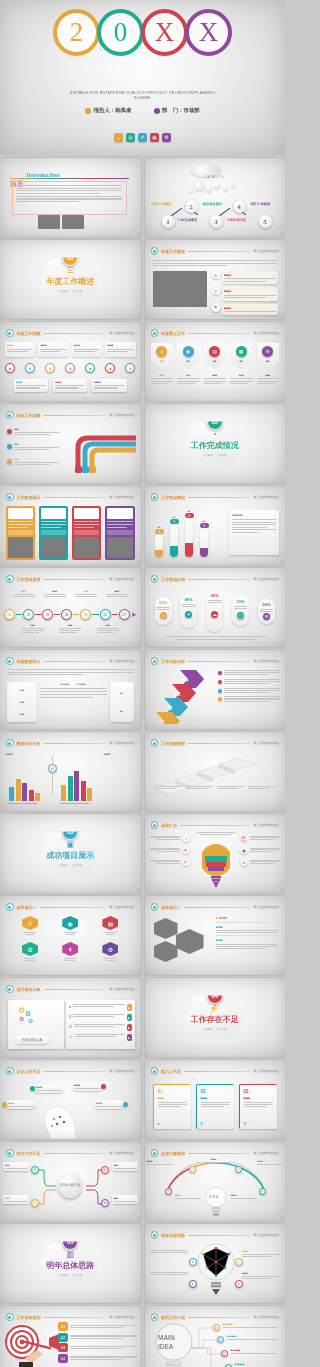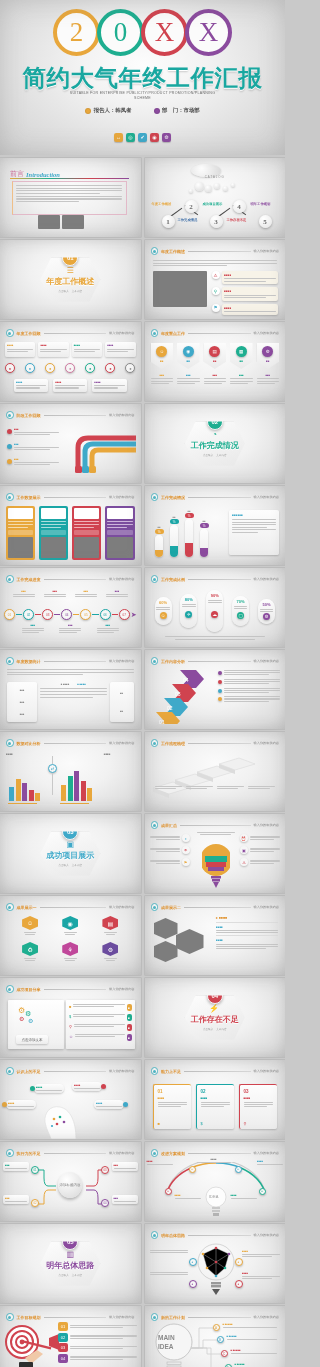--- a/index.html
+++ b/index.html
@@ -209,21 +209,20 @@
 </head>
 <body>
 
 <div class="cover">
   <div class="yearRow">
     <div class="ring" style="border-color:#E8A73C;color:#E8A73C">2</div>
     <div class="ring" style="border-color:#1EAE90;color:#1EAE90">0</div>
     <div class="ring" style="border-color:#D0434F;color:#D0434F">X</div>
     <div class="ring" style="border-color:#8B4B9E;color:#8B4B9E">X</div>
   </div>
-  <div class="mainTitle">简约大气年终工作汇报</div>
   <div class="subEn">
     <div>SUITABLE FOR ENTERPRISE PUBLICITY/PRODUCT PROMOTION/PLANNING</div>
     <div>SCHEME</div>
   </div>
   <div class="metaRow">
     <div class="metaItem">
       <span class="metaDot" style="background:#E8A73C"></span>
       <span>报告人：韩凤者</span>
     </div>
     <div class="metaItem">
@@ -236,21 +235,21 @@
     <div class="miniIcon" style="background:#1EAE90">◎</div>
     <div class="miniIcon" style="background:#3FA9C9">✔</div>
     <div class="miniIcon" style="background:#D0434F">◉</div>
     <div class="miniIcon" style="background:#8B4B9E">⚙</div>
   </div>
 </div>
 
 <div class="grid">
 
   <div class="slide">
-    <div style="position:absolute;top:11px;left:10px;font-family:'Liberation Serif',serif;font-size:7px;font-weight:normal;color:#d07aa0">前言</div>
+    <div style="position:absolute;top:21px;left:10px;font-family:'Liberation Serif',serif;font-size:7px;font-weight:bold;color:#d07aa0">前言</div>
     <div style="position:absolute;top:13px;left:26px;font-family:'Liberation Serif',serif;font-size:6.5px;font-style:italic;font-weight:bold;color:#3FA9C9">Introduction</div>
     <div style="position:absolute;top:20px;left:10px;right:12px;height:1px;background:linear-gradient(90deg,#e8a73c,#1eae90,#d0434f,#8b4b9e)"></div>
     <div style="position:absolute;top:23px;left:12px;right:14px;bottom:22px;border:.7px solid #e2b9c8;border-left:.7px solid #f0c08a"></div>
     <div class="lines" style="position:absolute;top:27px;left:16px;right:19px">
       <div class="ln l"></div>
       <div class="ln l"></div>
       <div class="ln l"></div>
       <div class="ln m"></div>
       <div class="ln l"></div>
       <div class="ln l"></div>

